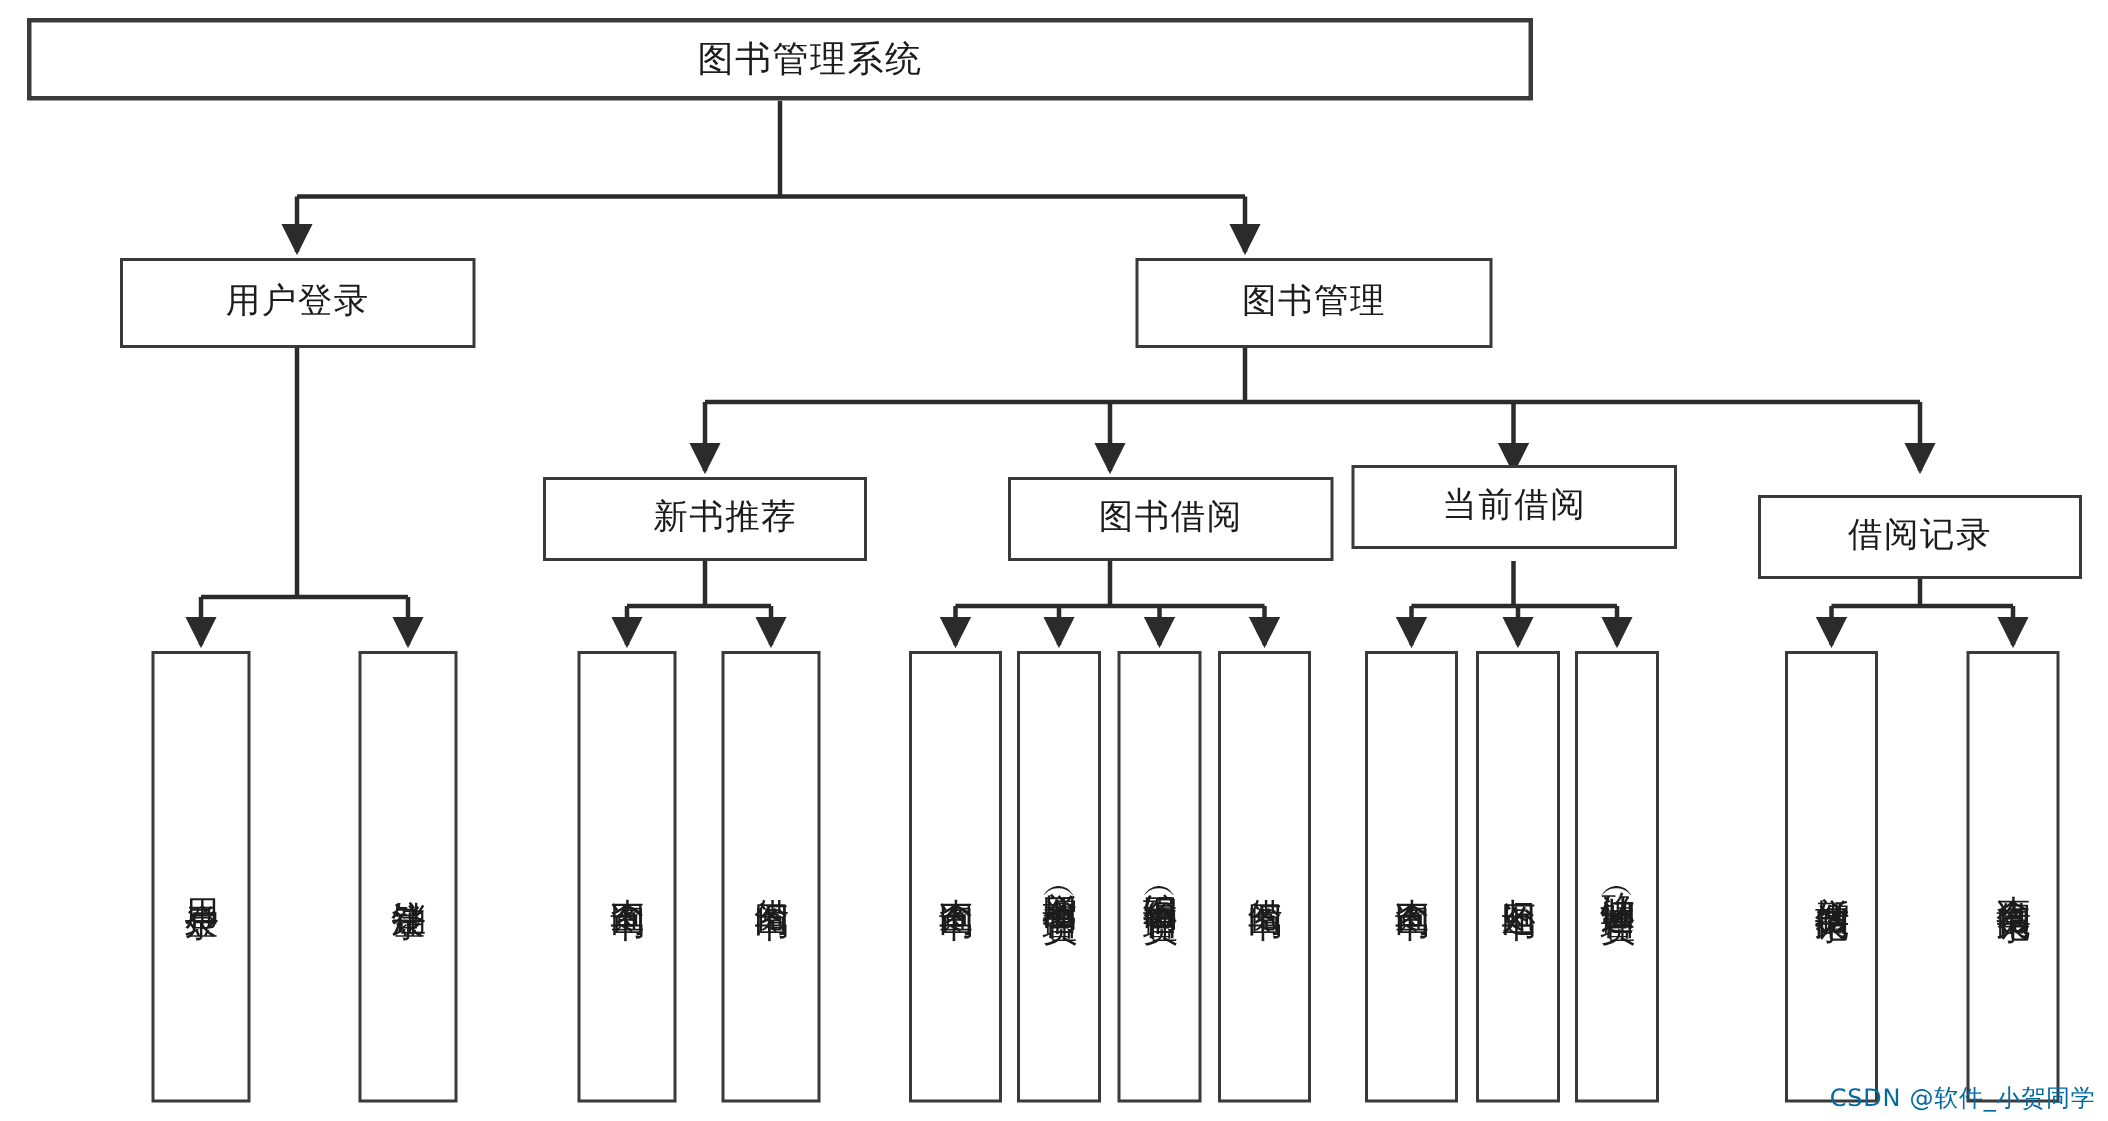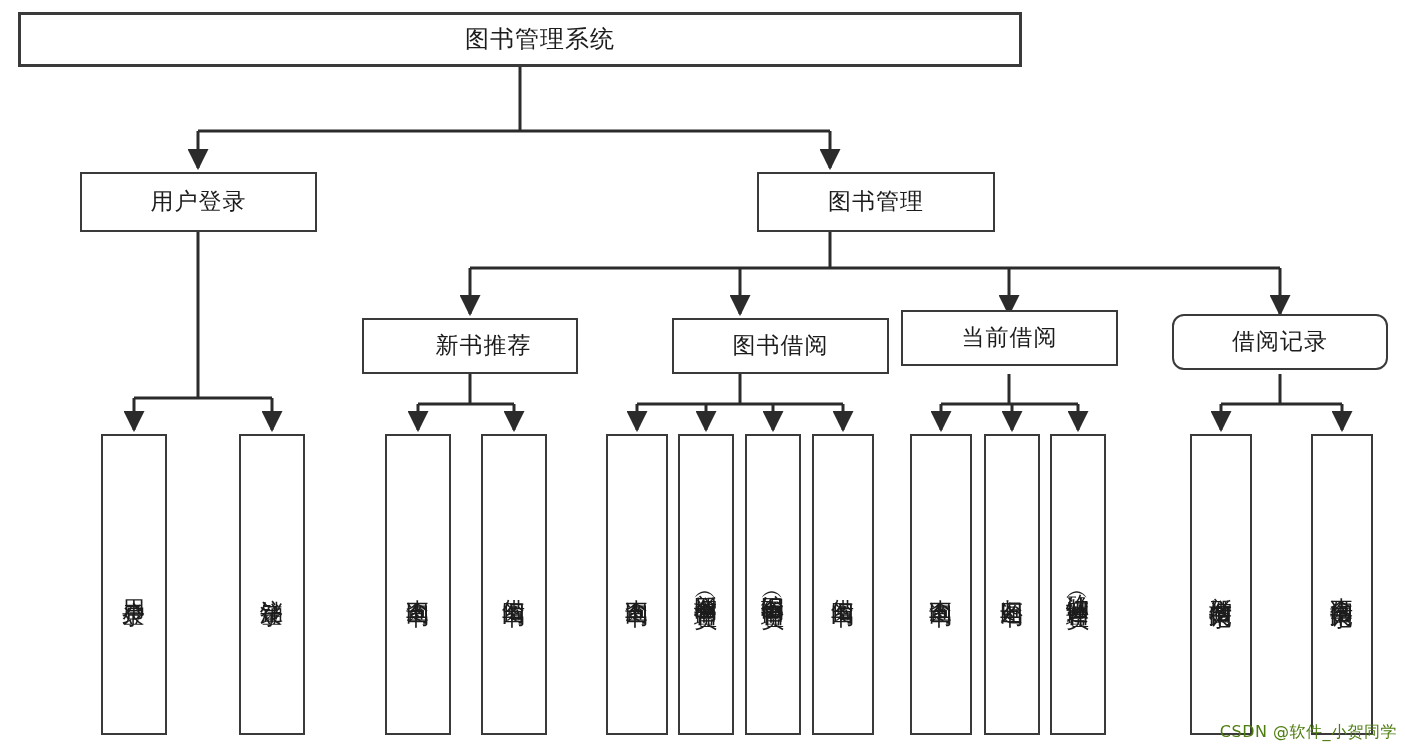--- a/index.html
+++ b/index.html
@@ -66,21 +66,21 @@
     letter-spacing: 2px;
     white-space: nowrap;
     max-height: 100%;
   }
   
   #watermark {
     position: absolute;
     right: 8px;
     bottom: 4px;
     font-size: 16px;
-    color: #4d7c0f;
+    color: #0369a1;
     letter-spacing: 0.5px;
     white-space: nowrap;
     user-select: none;
   }
 </style>
 </head>
 <body>
 
 <div id="canvas">
 
@@ -148,21 +148,21 @@
 
   <div class="node branch" id="node-l3-0" style="left: 362px; top: 318px; width: 216px; height: 56px; padding-left: 27px;">
     <span class="lbl">新书推荐</span>
   </div>
   <div class="node branch" id="node-l3-1" style="left: 632px; top: 318px; width: 217px; height: 56px; margin-left: 40px;">
     <span class="lbl">图书借阅</span>
   </div>
   <div class="node branch" id="node-l3-2" style="left: 901px; top: 310px; width: 217px; height: 56px;">
     <span class="lbl">当前借阅</span>
   </div>
-  <div class="node branch" id="node-l3-3" style="left: 1172px; top: 314px; width: 216px; height: 56px; border-radius: 12px;">
+  <div class="node branch" id="node-l3-3" style="left: 1172px; top: 330px; width: 216px; height: 56px;">
     <span class="lbl">借阅记录</span>
   </div>
 
   <div class="node leaf" id="node-leaf-0" style="left: 101px; top: 434px; width: 66px; height: 301px;">
     <span class="lbl">用户登录</span>
   </div>
   <div class="node leaf" id="node-leaf-1" style="left: 239px; top: 434px; width: 66px; height: 301px;">
     <span class="lbl">注销登录</span>
   </div>
   <div class="node leaf" id="node-leaf-2" style="left: 385px; top: 434px; width: 66px; height: 301px;">

